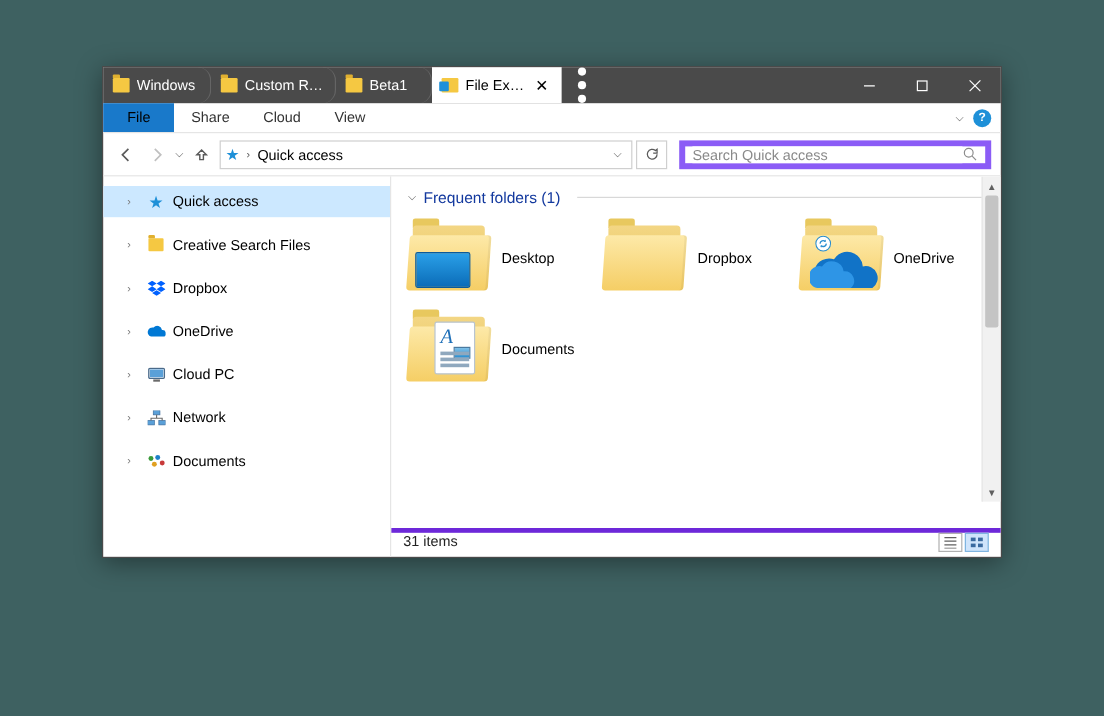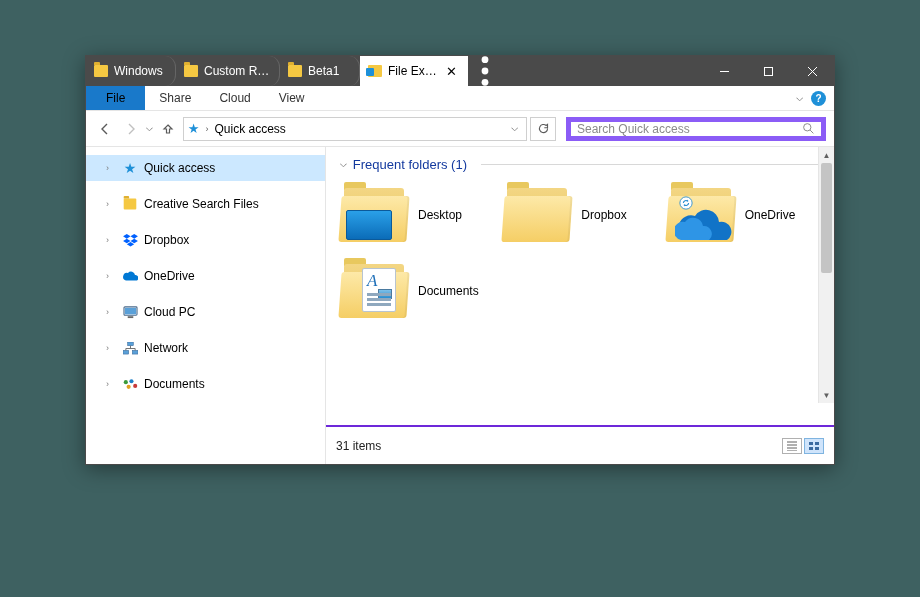--- a/index.html
+++ b/index.html
@@ -58,21 +58,21 @@
   .ov-doc::before { content:"A"; position:absolute; left:4px; top:2px; color:#1e6fb8; font-style: italic; font-family: Georgia, serif; font-size: 17px; }
   .ov-doc::after { content:""; position:absolute; left:4px; top:24px; width:24px; height:3px; background:#8fa8be; box-shadow: 0 5px 0 #8fa8be, 0 10px 0 #8fa8be; }
   .ov-doc .thumb { position:absolute; right:3px; top:20px; width:14px; height:10px; background: linear-gradient(#7fc0e8,#2a8ed0); border:1px solid #4a7aa0;}
   .ov-pic { left: 18px; top: 10px; width: 44px; height: 34px; background: #fff; border: 1px solid #c0c0c0; padding: 2px; }
   .ov-pic-inner { width: 100%; height: 100%; background: linear-gradient(#9fd8ef 55%, #3ba85a 55%); position: relative; }
   .ov-pic-inner::after{content:""; position:absolute; left:4px; top:4px; width:7px; height:7px; background:#fffbc8; border-radius:50%;}
   .sync-badge { position: absolute; left: 12px; bottom: 34px; width: 14px; height: 14px; }
   .scrollbar { position: absolute; right: 0; top: 0; bottom: 22px; width: 16px; background: #f1f1f1; border-left: 1px solid #e5e5e5; }
   .sb-btn { height: 16px; display: flex; align-items: center; justify-content: center; color: #606060; font-size: 8px; }
   .sb-thumb { position: absolute; top: 16px; left: 2px; right: 2px; height: 110px; background: #c4c4c4; border-radius: 2px; }
-  .statusbar { height: 39px; border-top: 2px solid #6d28d9; display: flex; align-items: center; padding: 0 10px; font-size: 12px; color: #222; width:100%; }
+  .statusbar { height: 24px; border-top: 4px solid #6d28d9; display: flex; padding: 0 10px; font-size: 12px; color: #222; width:100%; }
   .statusbar .viewbtns { margin-left: auto; display: flex; gap: 2px; }
   .viewbtn { width: 20px; height: 16px; border: 1px solid #b0b0b0; display: flex; align-items: center; justify-content: center; }
   .viewbtn.active { background: #cfe4fb; border-color: #7fb4e0; }
   .chev { font-size: 9px; color: #5a5a5a; }
   .content-inner { position: relative; flex:1; overflow:hidden; }
 </style>
 </head>
 <body>
 
 <div class="window">

